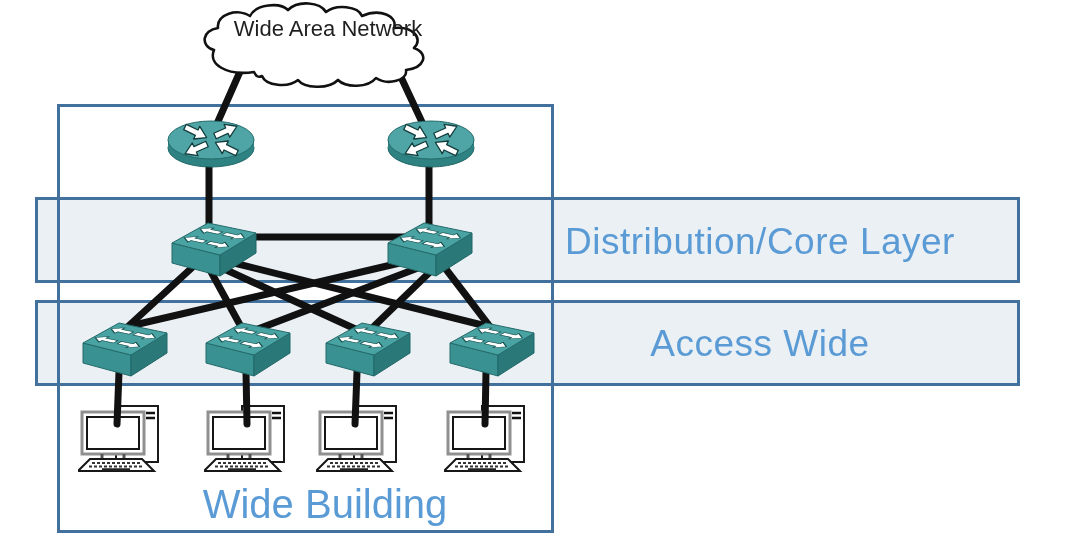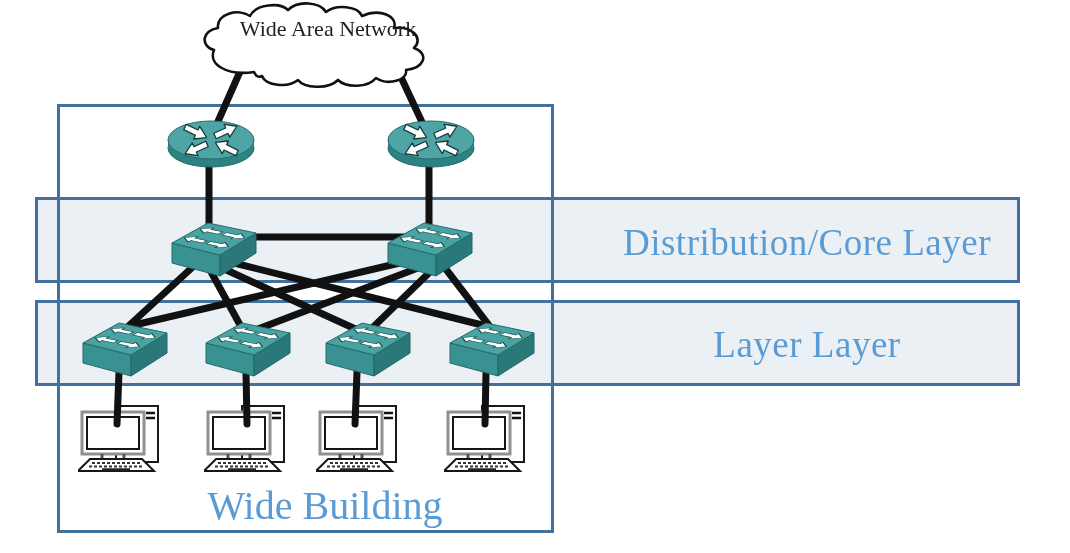--- a/index.html
+++ b/index.html
@@ -1,20 +1,20 @@
 <!DOCTYPE html>
 <html><head>
 <meta charset="utf-8">
 <style>
   html,body{margin:0;padding:0;background:#ffffff;}
   #canvas{
     position:relative;
     width:1070px;height:553px;
     background:#ffffff;
-    font-family:Liberation Serif, serif;
+    font-family:Liberation Sans, sans-serif;
     overflow:hidden;
   }
   .band{
     position:absolute;
     left:35px;width:985px;height:86px;
     background:#EBF0F4;
     border:3px solid #41719C;
     box-sizing:border-box;
   }
   #band-dist{top:197px;}
@@ -22,21 +22,21 @@
   #main-building-box{
     position:absolute;
     left:57px;top:104px;width:497px;height:429px;
     border:3px solid #41719C;
     box-sizing:border-box;
     background:transparent;
   }
   #diagram-svg{position:absolute;left:0;top:0;width:1070px;height:553px;}
   .layer-label{
     position:absolute;
-    left:574px;width:466px;
+    left:527px;width:466px;
     text-align:center;
     font-size:37px;
     color:#5B9BD5;
     letter-spacing:0.5px;
     white-space:nowrap;
   }
   #label-dist{top:221px;}
   #label-access{top:323px;}
   #label-building{
     position:absolute;
@@ -161,16 +161,16 @@
                C 212,78 192,84 180,76
                C 172,86 150,86 142,78
                C 132,88 108,86 102,78
                C 92,86 70,84 66,74
                C 62,76 60,74 58,70 Z" fill="#ffffff" stroke="#111111" stroke-width="2.6" stroke-linejoin="round"></path>
     </g>
   </svg>
 
   <div id="label-wan">Wide Area Network</div>
   <div class="layer-label" id="label-dist">Distribution/Core Layer</div>
-  <div class="layer-label" id="label-access">Layer Layer</div>
+  <div class="layer-label" id="label-access">Access Wide</div>
   <div id="label-building">Wide Building</div>
 
 </div>
 
 </body></html>

